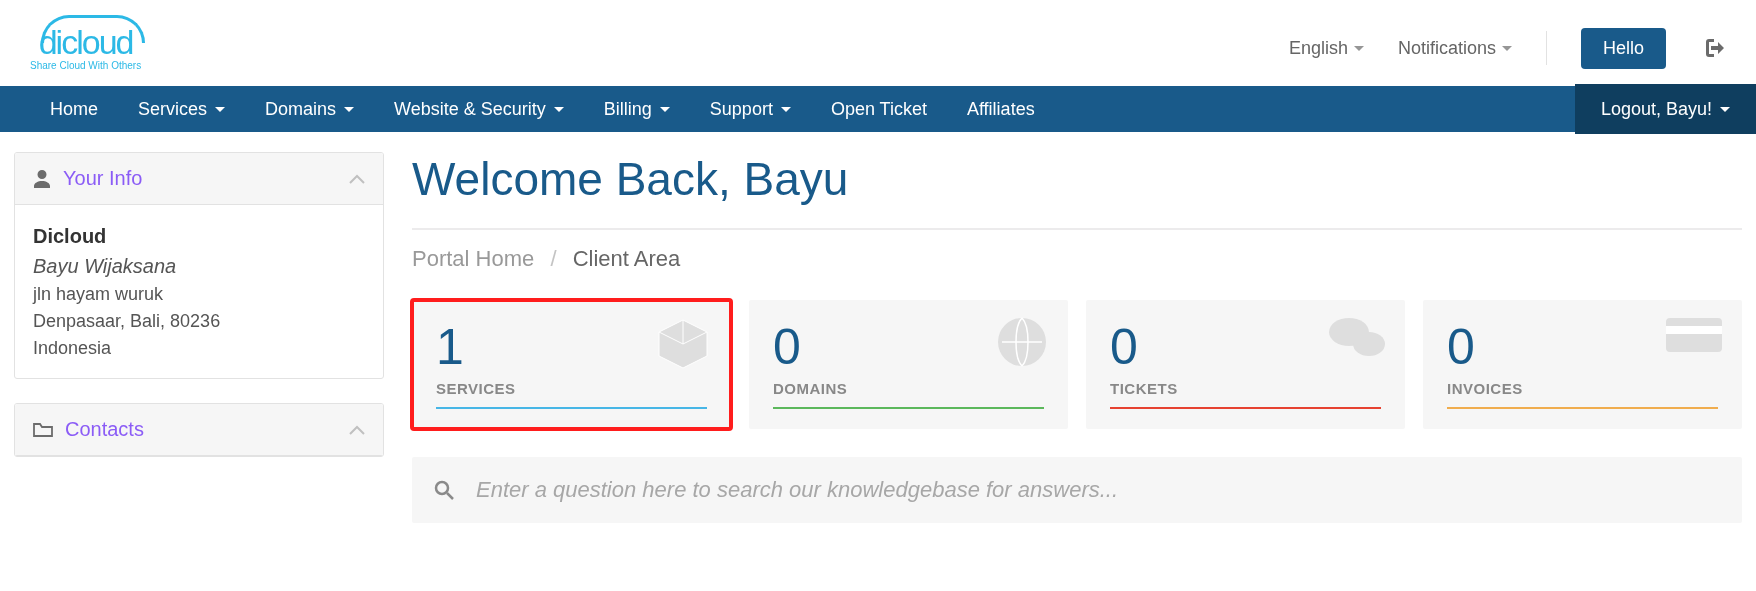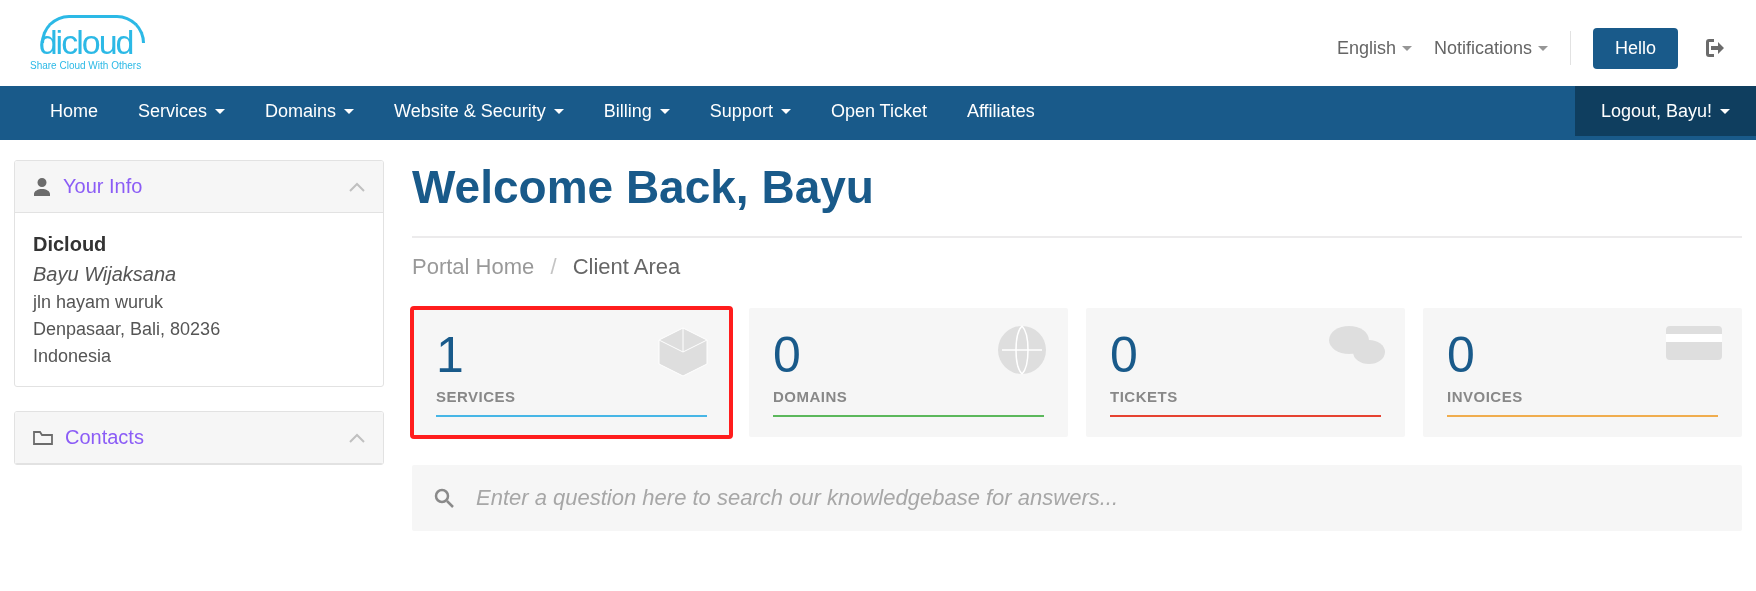--- a/index.html
+++ b/index.html
@@ -4,28 +4,28 @@
 <style>
   * { box-sizing: border-box; margin: 0; padding: 0; }
   body { font-family: "Segoe UI", "Helvetica Neue", Arial, sans-serif; background: #fff; color: #555; width: 1756px; }
   
   
   .topbar { display:flex; align-items:center; justify-content:space-between; padding: 10px 30px 0 30px; height:86px; }
   .logo { font-family: "Segoe UI", Arial, sans-serif; color:#2cb9e6; display:flex; flex-direction:column; align-items:center; line-height:1; }
   .logo-main { font-size:34px; font-weight:400; letter-spacing:-2px; position:relative;}
   .logo-arc { position:absolute; top:-10px; left:2px; width:104px; height:28px; border:3px solid #2cb9e6; border-bottom:none; border-radius:60px 60px 0 0; }
   .logo-tag { font-size:10px; color:#2cb9e6; margin-top:2px; }
-  .top-right { display:flex; align-items:center; gap:22px; }
+  .top-right { display:flex; align-items:center; gap:34px; }
   .top-link { color:#656565; font-size:18px; cursor:pointer; display:flex; align-items:center; gap:6px; }
   .divider-v { width:1px; height:34px; background:#e2e2e2; }
   .btn-logout { background:#195a8a; color:#fff; font-size:18px; padding:10px 22px; border-radius:4px; border:none; cursor:pointer; }
   .logout-icon { color:#6b6b6b; }
 
   
-  .nav { background:#195a8a; display:flex; height:54px; color:#fff; font-size:18px; }
+  .nav { background:#195a8a; display:flex; align-items:center; height:46px; color:#fff; font-size:18px; }
   .nav-left { display:flex; padding-left:30px; }
   .nav-item { padding:0 20px; height:50px; display:flex; align-items:center; gap:8px; cursor:pointer; white-space:nowrap; }
   .nav-spacer { flex:1; }
   .nav-user { background:#0f3e5f; height:50px; display:flex; align-items:center; gap:8px; padding:0 26px; cursor:pointer;}
 
   .caret { display:inline-block; width:0; height:0; border-left:5px solid transparent; border-right:5px solid transparent; border-top:5px solid currentColor; vertical-align:middle;}
   .caret-grey { border-top-color:#969696; }
 
   
   .container { display:flex; padding:20px 14px 0 14px; gap:28px; }
@@ -33,21 +33,21 @@
   .main { flex:1; min-width:0; }
 
   .panel { border:1px solid #e2e2e2; border-radius:3px; overflow:hidden; background:#fff;}
   .panel-header { background:#f6f6f6; border-bottom:1px solid #e2e2e2; color:#8b5cf6; font-size:20px; padding:14px 18px; display:flex; align-items:center; gap:12px; position:relative;}
   .panel-header .chev { margin-left:auto; color:#b8b8b8; }
   .panel-body { padding:16px 18px; font-size:18px; color:#555; line-height:1.5;}
   .panel-body strong { color:#333; font-size:20px; font-weight:700; }
   .panel-body em { font-style:italic; color:#555; font-size:20px;}
   .btn-update { display:flex; justify-content:center; align-items:center; gap:8px; background:#5cb85c; color:#fff; border:none; border-radius:3px; width: calc(100% - 36px); margin:0 18px 18px 18px; padding:10px 0; font-size:18px; cursor:pointer;}
 
-  h1.page-title { font-weight:700; color:#195a8a; font-size:46px; margin-bottom:22px; }
+  h1.page-title { font-weight:400; color:#195a8a; font-size:46px; margin-bottom:22px; }
   .hr { border:none; border-top:2px solid #ecebec; margin:4px 0 16px 0; }
 
   .breadcrumb { font-size:22px; color:#999; margin-bottom:28px;}
   .breadcrumb .sep { padding:0 10px; color:#c4c4c4;}
   .breadcrumb .active { color:#666;}
   .breadcrumb a { color:#999; text-decoration:none; cursor:pointer;}
 
   .stats { display:flex; gap:18px; margin-bottom:28px;}
   .stat { flex:1; background:#f6f6f6; border-radius:2px; padding:22px 24px 20px 24px; position:relative; cursor:pointer;}
   .stat.highlighted { outline:4px solid #ff1d1d; outline-offset:-2px; }

